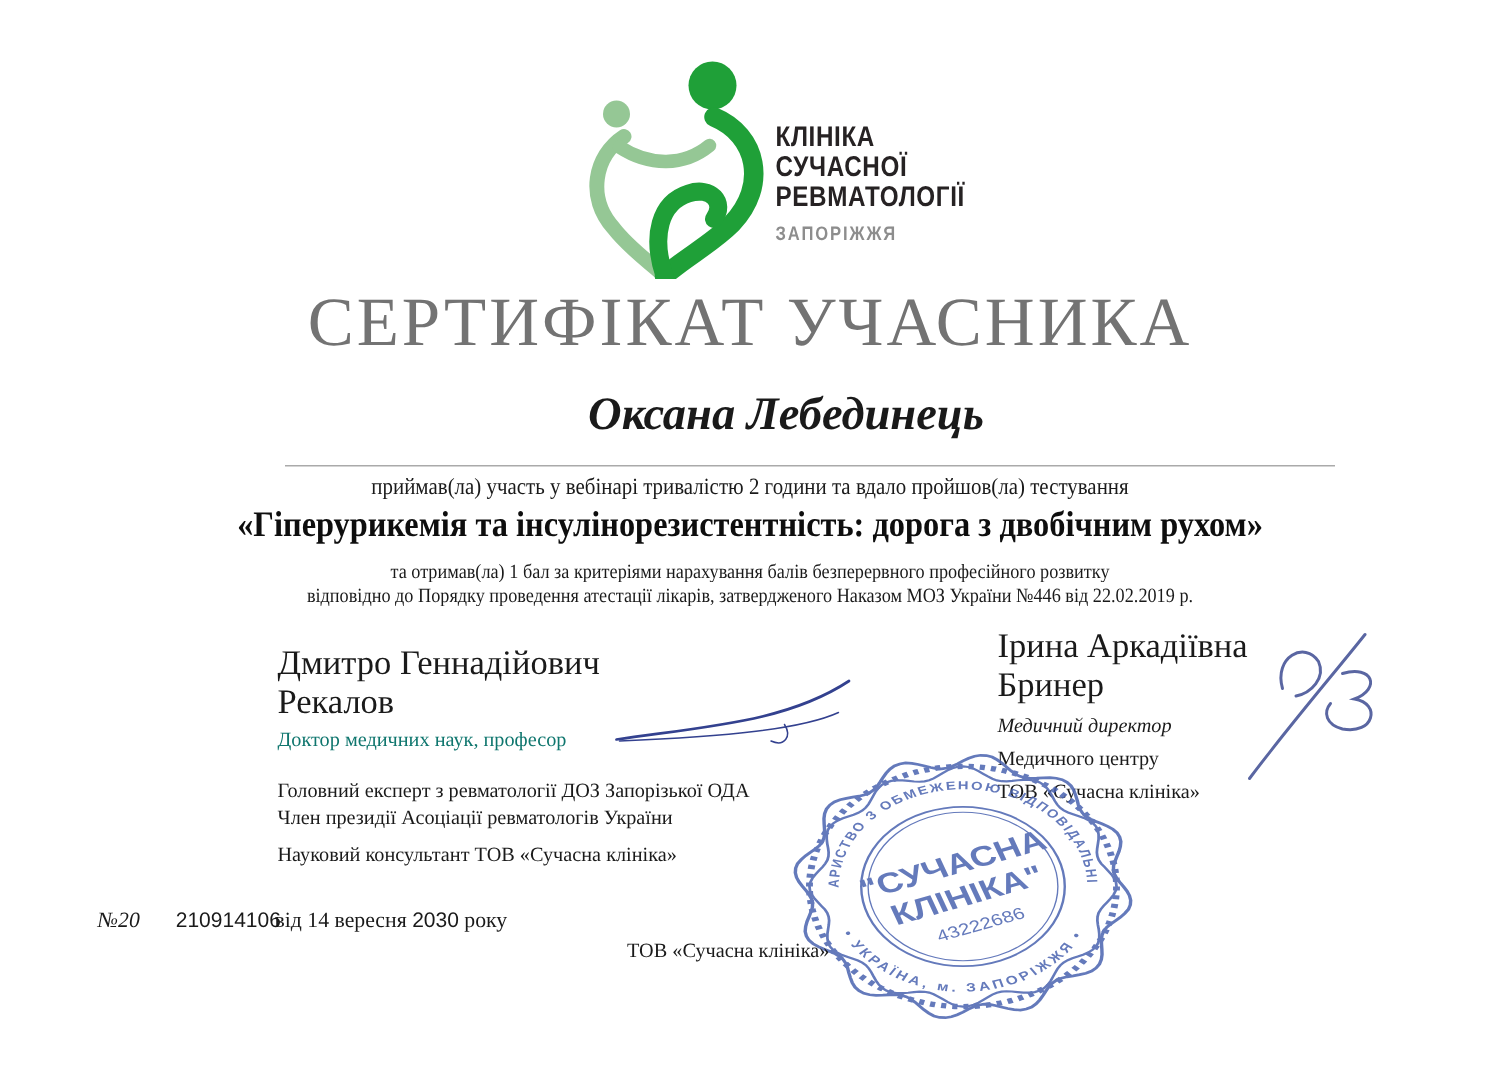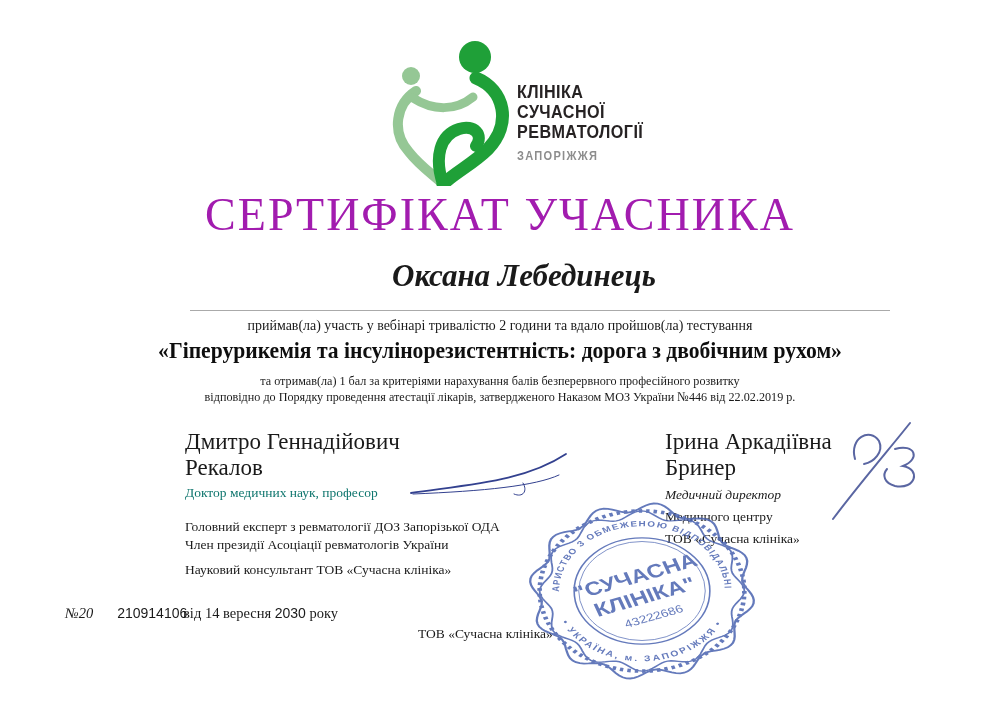--- a/index.html
+++ b/index.html
@@ -13,39 +13,39 @@
   .condensed-l{transform:scaleX(0.85);transform-origin:0 0;}
 
   
   #logo-figure{left:378px;top:36px;}
   #clinic-text{left:517px;top:82px;font-family:"Liberation Sans",sans-serif;
     font-size:19px;line-height:20px;color:#262223;letter-spacing:.5px;font-weight:600;}
   #clinic-city{left:517px;top:148px;font-family:"Liberation Sans",sans-serif;
     font-size:13px;color:#8d8d8d;letter-spacing:1.5px;font-weight:600;}
 
   
-  #cert-title{top:188px;font-size:46px;letter-spacing:2px;color:#a21caf;}
+  #cert-title{top:188px;font-size:46px;letter-spacing:2px;color:#737373;}
   #recipient-name{top:258px;font-size:31px;font-weight:bold;font-style:italic;padding-left:24px;}
   #name-rule{left:190px;top:310px;width:700px;border-top:1px solid #aaaaaa;height:0;}
 
   #participation{top:316px;font-size:15.5px;}
   #webinar-title{top:337px;font-size:24px;font-weight:bold;color:#0e0e0e;}
   #note-1{top:373px;font-size:13.5px;}
   #note-2{top:389px;font-size:13.5px;}
 
   
   .sig-name{font-size:23px;line-height:26px;}
   .sig-role{font-size:13.5px;color:#0f766e;}
   #left-block{left:185px;top:429px;width:330px;}
   #left-role{margin-top:4px;}
   #left-details div{font-size:13.5px;}
   #left-d0{margin-top:18px;}
   #left-d1{margin-top:2px;}
   #left-d2{margin-top:9px;}
-  #right-block{left:665px;top:429px;width:240px;}
+  #right-block{left:665px;top:418px;width:240px;}
   #right-details div{font-size:13.5px;}
   #right-d0{margin-top:6px;font-style:italic;}
   #right-d1{margin-top:6px;}
   #right-d2{margin-top:6px;}
 
   
   #signature-left{left:403px;top:441px;}
   #signature-right{left:813px;top:413px;}
   #stamp{left:527px;top:501px;opacity:.85;}
 

